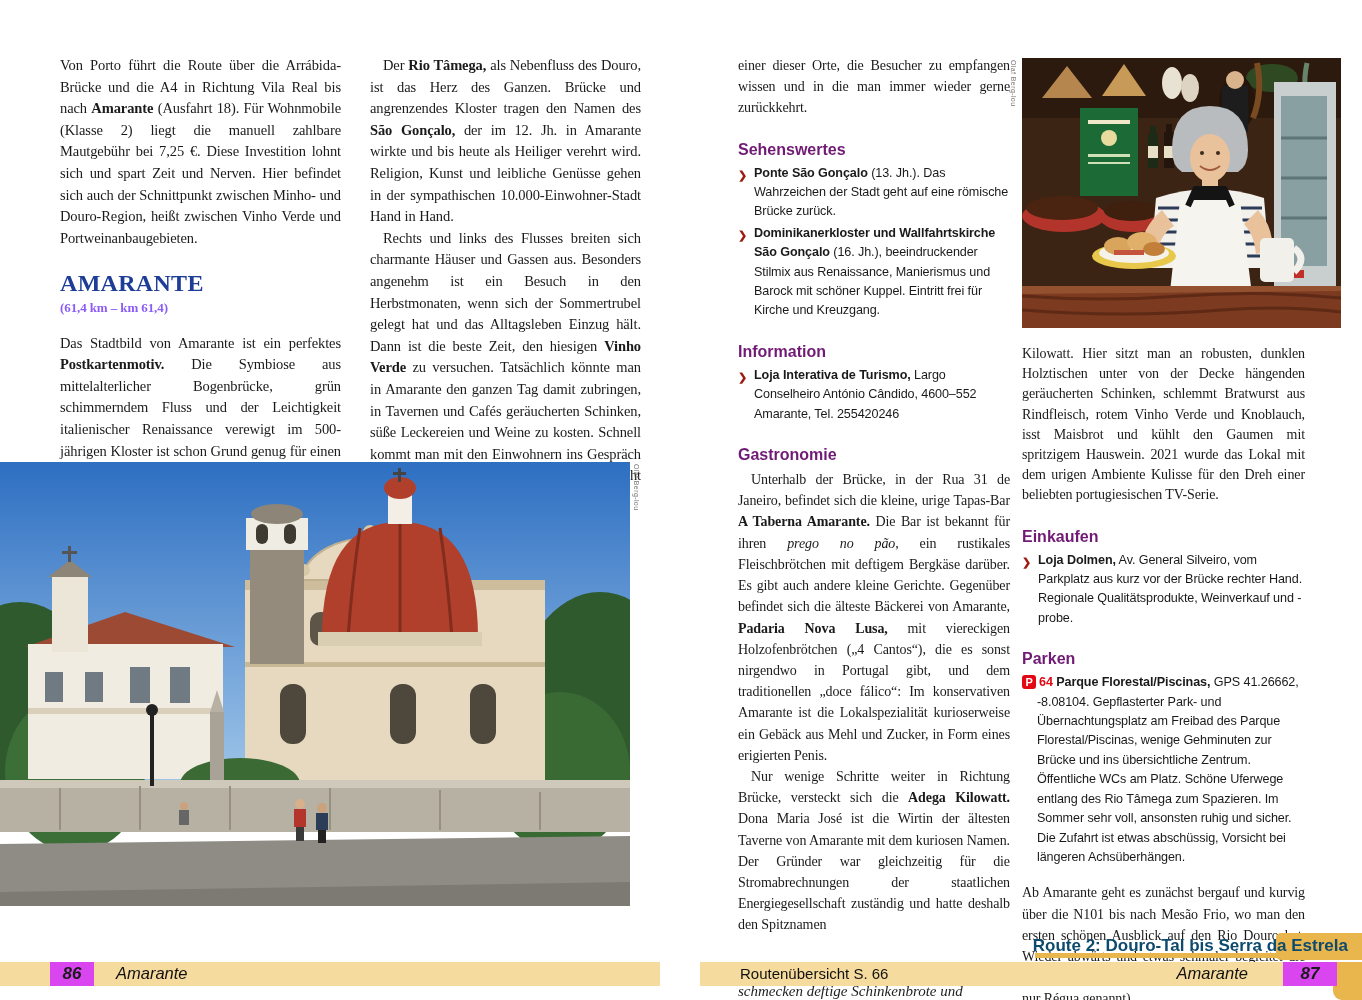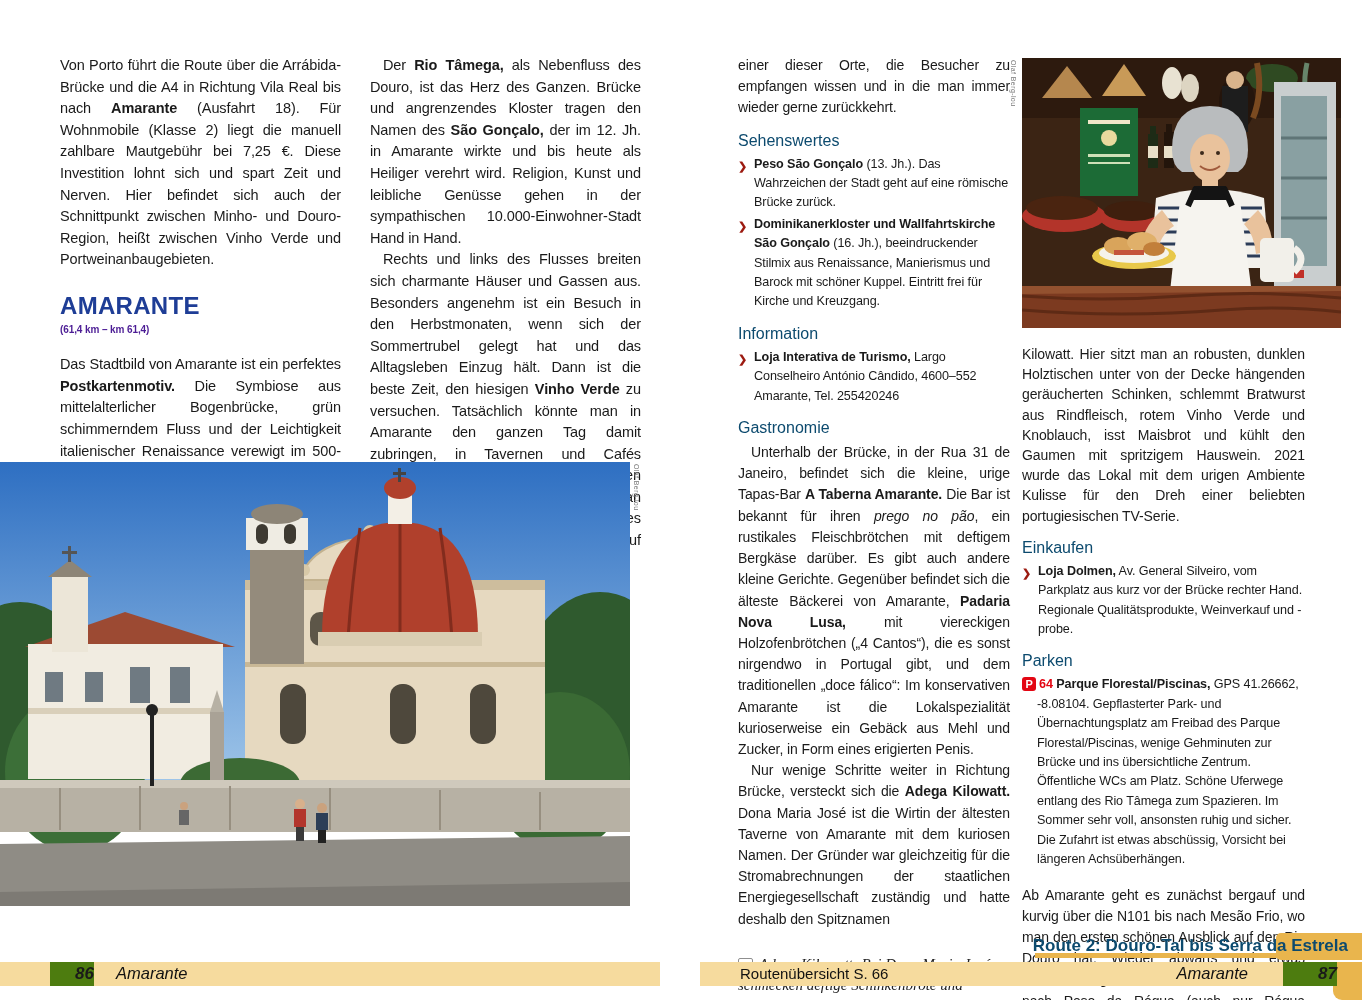--- a/index.html
+++ b/index.html
@@ -1,48 +1,48 @@
 <!DOCTYPE html>
 <html lang="de"><head>
 <meta charset="utf-8">
 <style>
   html,body{margin:0;padding:0;}
   body{width:1362px;height:1000px;position:relative;background:#ffffff;
        font-family:"Liberation Sans",sans-serif;color:#1a1a1a;overflow:hidden;}
   p{margin:0 0 0 0;}
-  .jtxt{text-align:justify;letter-spacing:-0.1px;}
+  .jtxt{text-align:justify;letter-spacing:-0.1px;font-family:Liberation Serif, serif;}
   .col{position:absolute;}
   .body-1{font-size:14.5px;line-height:21.6px;}
   .body-2{font-size:14px;line-height:21.2px;}
   .ind{text-indent:13px;}
   h1.big{font-size:24px;color:#1e3d96;margin:24px 0 2px 0;letter-spacing:0.3px;}
-  .kmline{font-size:10px;font-weight:bold;color:#4c1d95;margin-bottom:14px;}
-  h2.sec{font-size:16px;color:#0c4a6e;margin:13px 0 5px 0;font-weight:normal;}
+  .kmline{font-size:13px;font-weight:bold;color:#8b5cf6;margin-bottom:14px;}
+  h2.sec{font-size:16px;color:#701a75;margin:22px 0 5px 0;font-weight:bold;}
   .info{font-size:12.6px;line-height:19.4px;letter-spacing:-0.1px;}
   .info-item{position:relative;padding-left:16px;margin-bottom:2px;}
   .chevron{position:absolute;left:0;top:2px;color:#9c1a10;font-size:11px;font-weight:bold;}
   .gast p{margin:0;}
   .caption{font-family:"Liberation Serif",serif;font-style:italic;font-size:15px;
            line-height:21.5px;color:#222;}
   .cap-icon{display:inline-block;width:13px;height:13px;border:1px solid #8f8f8f;border-radius:2px;
             font-family:"Liberation Sans",sans-serif;font-style:normal;font-size:9px;line-height:12px;
             text-align:center;color:#555;vertical-align:1px;margin-right:6px;background:#fff;}
   .parken{padding-left:15px;text-indent:-15px;}
   .picon{display:inline-block;width:14px;height:14px;background:#e30613;color:#fff;border-radius:3px;
          font-weight:bold;font-size:11px;line-height:14px;text-align:center;text-indent:0;margin-right:3px;}
   .pnum{color:#e30613;font-weight:bold;}
   .credit{position:absolute;writing-mode:vertical-rl;font-size:7px;color:#777;letter-spacing:0.4px;}
   .photo{position:absolute;overflow:hidden;}
   .photo svg{display:block;}
   
   .bar{position:absolute;top:962px;height:24px;background:#f6db9e;}
   .bar-left{left:0;width:660px;}
   .bar-right{left:700px;width:662px;}
-  .pagebox{position:absolute;top:962px;height:24px;background:#4d7c0f;display:flex;align-items:center;
-           justify-content:flex-end;font-weight:bold;font-style:italic;font-size:17px;}
+  .pagebox{position:absolute;top:962px;height:24px;background:#d946ef;display:flex;align-items:center;
+           justify-content:center;font-weight:bold;font-style:italic;font-size:17px;}
   .pagebox-left{left:50px;width:44px;}
   .pagebox-right{left:1283px;width:54px;}
   .foot-title{position:absolute;top:964px;font-style:italic;font-size:16.5px;color:#111;}
   .foot-center{position:absolute;top:965px;font-size:15px;color:#111;}
   .route-underline{position:absolute;left:1035px;top:953px;width:243px;height:5px;background:#e9b54d;}
   .route-estrela{position:absolute;left:1276px;top:933px;width:86px;height:27px;background:#e9b54d;
                  border-radius:5px 0 0 5px;}
   .gold-corner{position:absolute;left:1333px;top:962px;width:29px;height:38px;background:#e9b54d;
                border-radius:0 0 0 9px;}
   .route-text{position:absolute;right:14px;top:936px;font-size:17px;font-weight:bold;color:#0c4a6e;}
@@ -147,21 +147,21 @@
 </div>
 <div class="credit" style="left:633px;top:464px;">Olaf Berg-lou</div>
 
 <div class="col" style="left:738px;top:55px;width:272px;">
   <p class="body-2 jtxt">einer dieser Orte, die Besucher zu empfangen wissen und in die man immer wieder gerne zurückkehrt.</p>
 
   <h2 class="sec">Sehenswertes</h2>
   <div class="info">
     <div class="info-item">
       <span class="chevron">❯</span>
-      <span><b>Peso São Gonçalo</b> (13. Jh.). Das Wahrzeichen der Stadt geht auf eine römische Brücke zurück.</span>
+      <span><b>Ponte São Gonçalo</b> (13. Jh.). Das Wahrzeichen der Stadt geht auf eine römische Brücke zurück.</span>
     </div>
     <div class="info-item">
       <span class="chevron">❯</span>
       <span><b>Dominikanerkloster und Wallfahrtskirche São Gonçalo</b> (16. Jh.), beeindruckender Stilmix aus Renaissance, Manierismus und Barock mit schöner Kuppel. Eintritt frei für Kirche und Kreuzgang.</span>
     </div>
   </div>
 
   <h2 class="sec">Information</h2>
   <div class="info">
     <div class="info-item">

